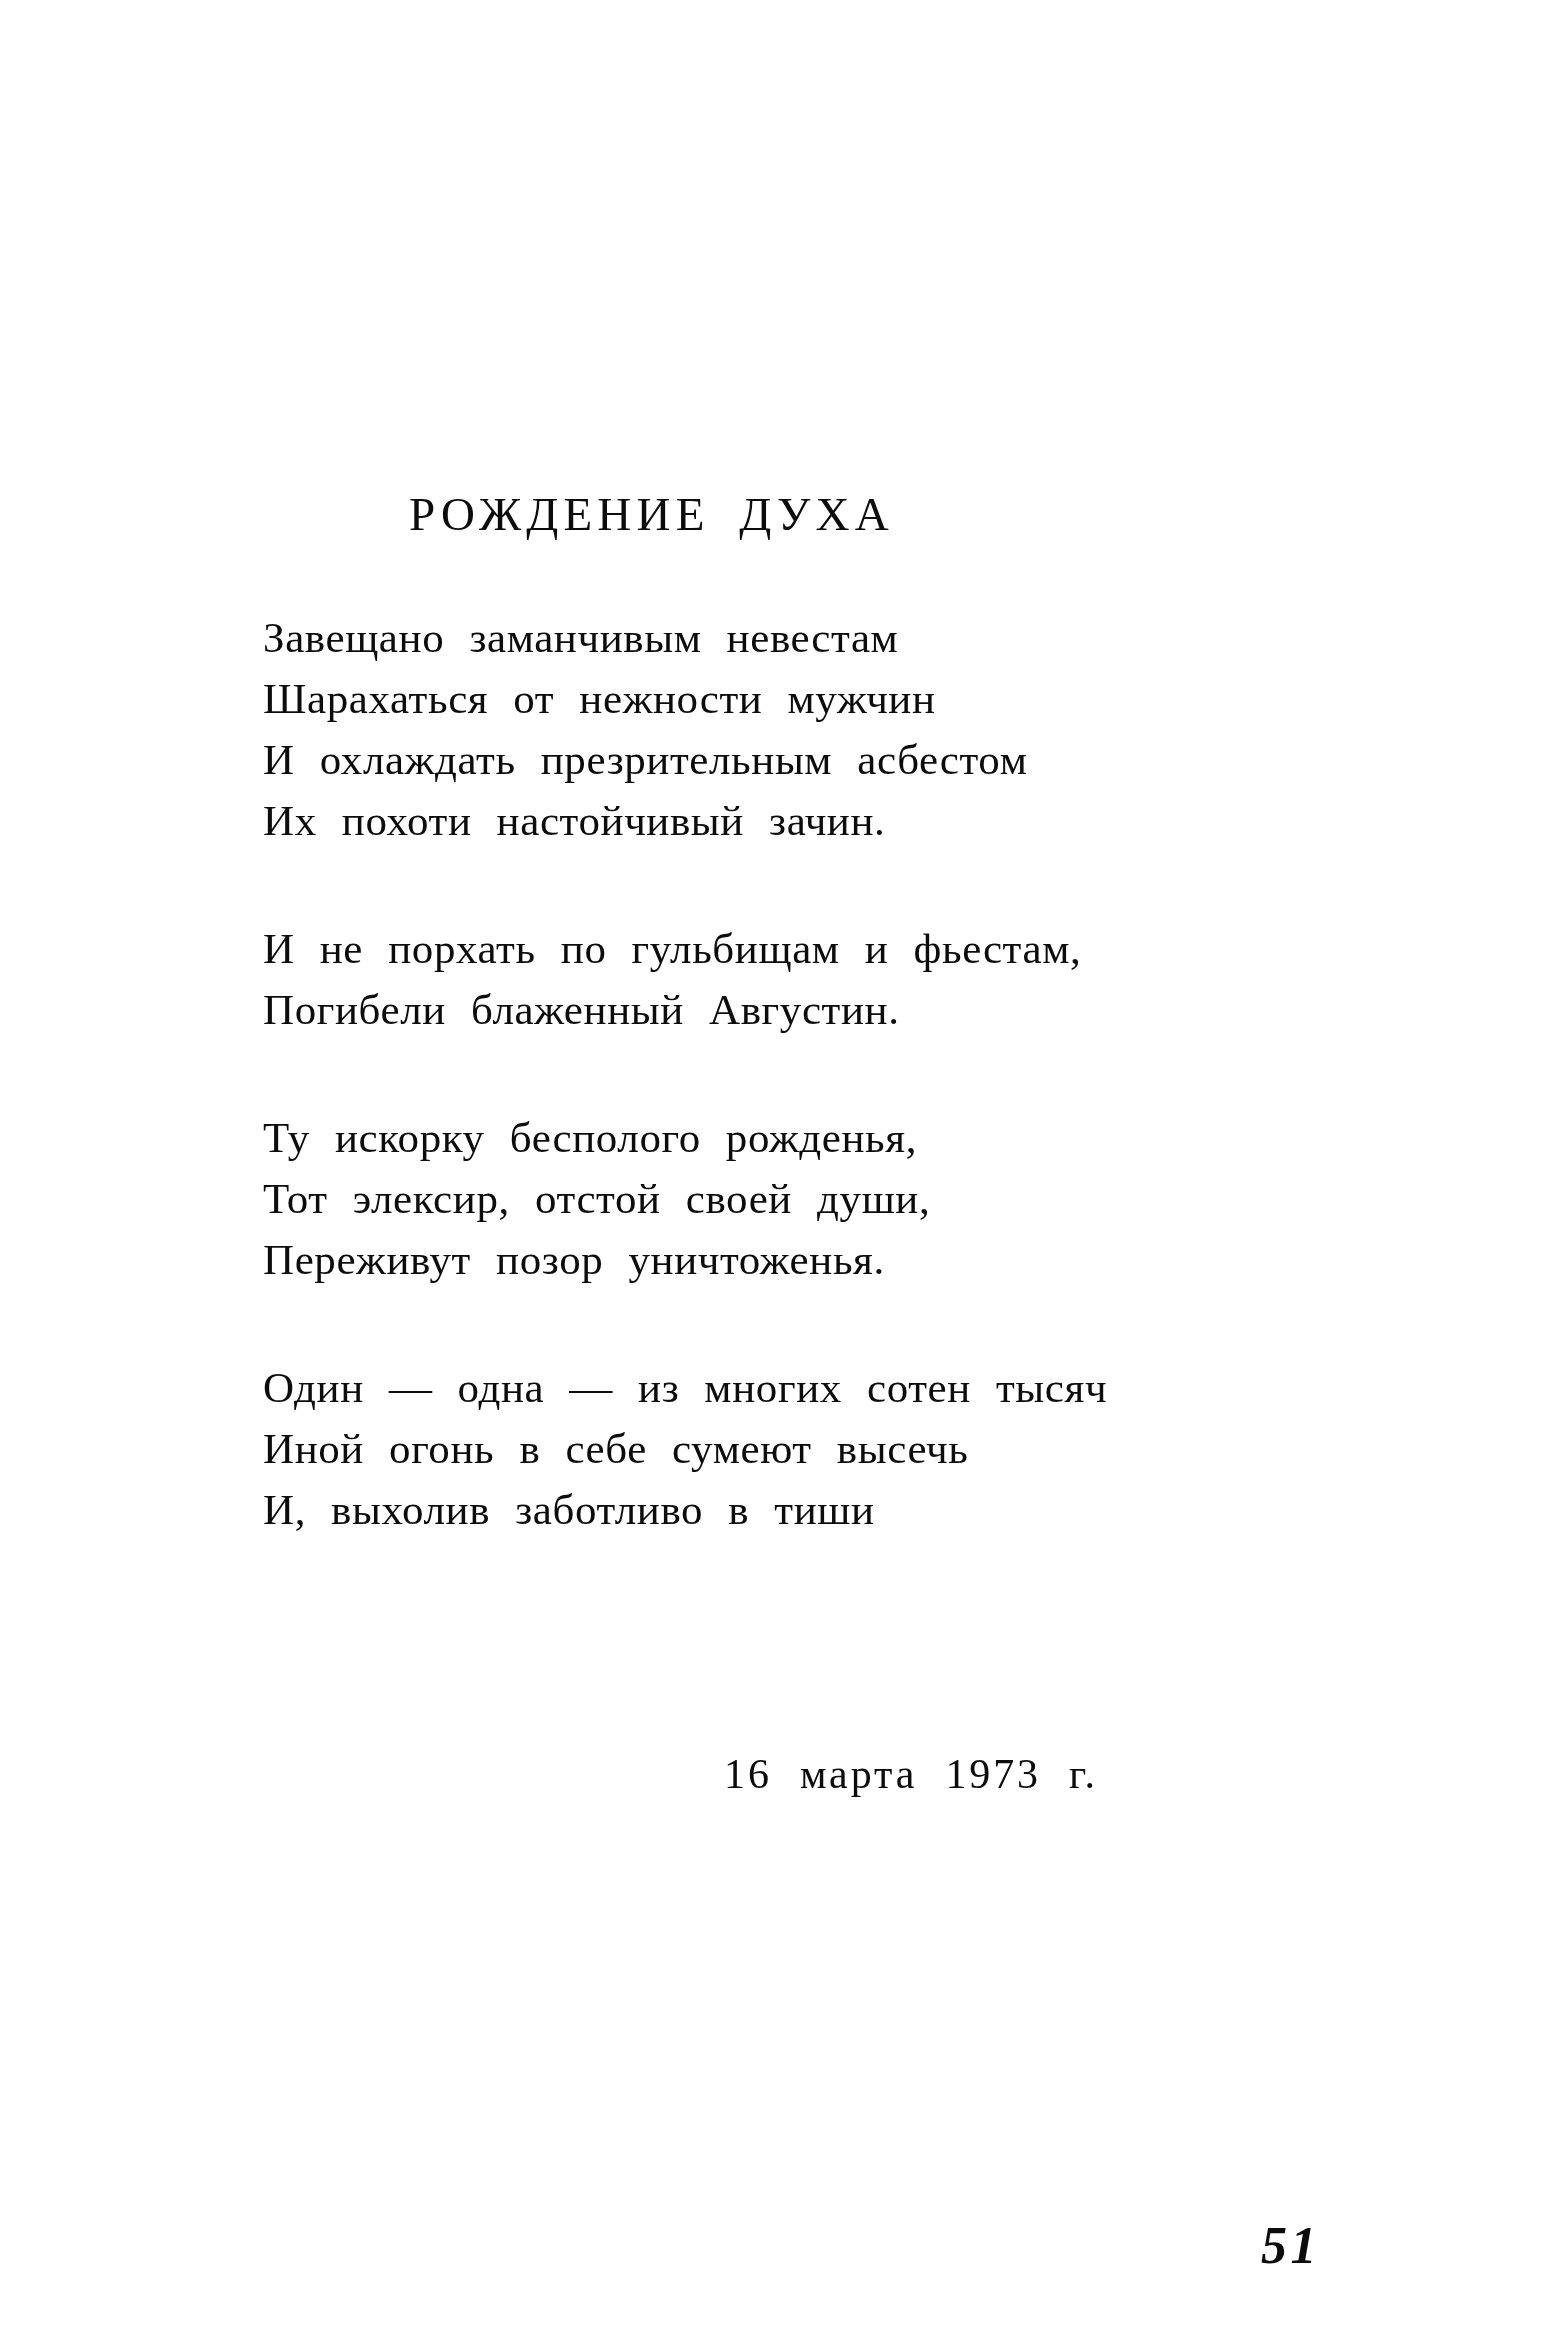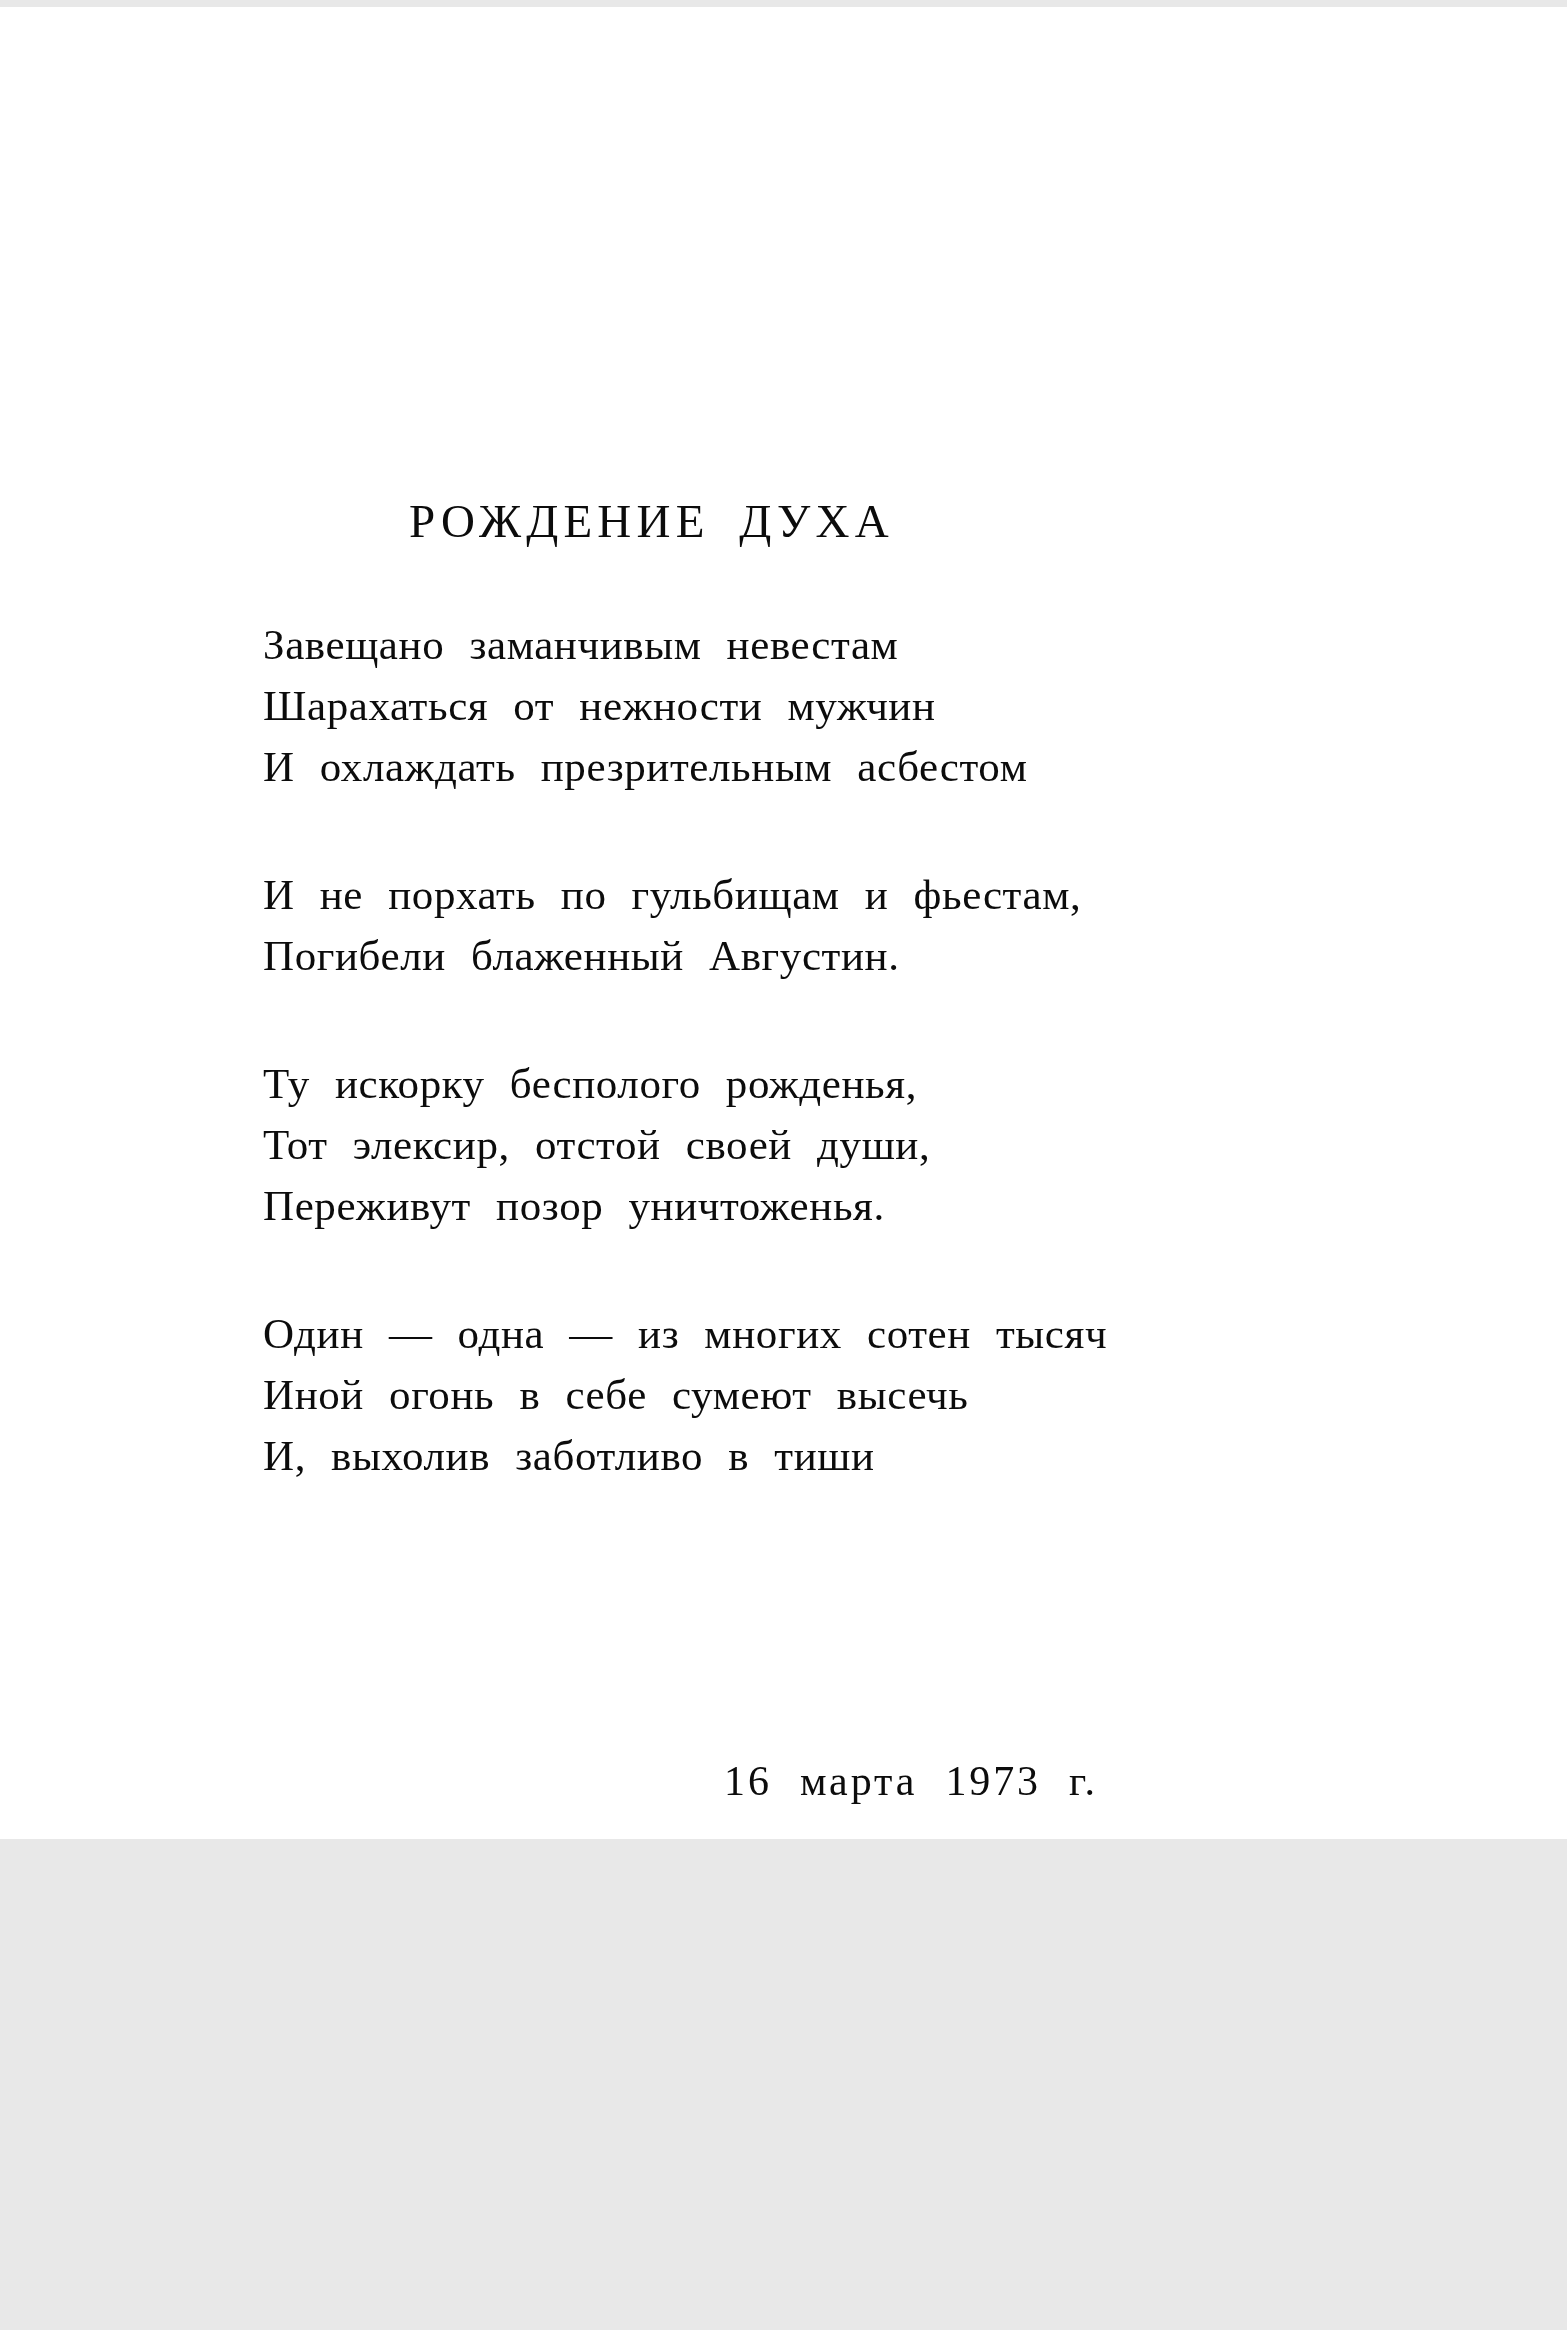--- a/index.html
+++ b/index.html
@@ -3,22 +3,22 @@
 <meta charset="utf-8">
 <style>
   html, body {
     margin: 0;
     padding: 0;
     background: #e8e8e8;
   }
   .page {
     position: relative;
     width: 1567px;
-    height: 1832px;
-    margin: 7px auto;
+    height: 2330px;
+    margin: 0 auto;
     background: #ffffff;
     color: #0c0c0c;
     font-family: "Liberation Serif", "DejaVu Serif", serif;
     overflow: hidden;
   }
   .title {
     position: absolute;
     left: 409px;
     top: 487px;
     margin: 0;
@@ -72,20 +72,21 @@
 <div class="page">
 
   <h1 class="title">РОЖДЕНИЕ ДУХА</h1>
 
   <div class="poem">
 
     <div class="stanza">
       <p class="line">Завещано заманчивым невестам</p>
       <p class="line">Шарахаться от нежности мужчин</p>
       <p class="line">И охлаждать презрительным асбестом</p>
+      <p class="line">Их похоти настойчивый зачин.</p>
     </div>
 
     <div class="stanza">
       <p class="line">И не порхать по гульбищам и фьестам,</p>
       <p class="line">Погибели блаженный Августин.</p>
     </div>
 
     <div class="stanza">
       <p class="line">Ту искорку бесполого рожденья,</p>
       <p class="line">Тот элексир, отстой своей души,</p>

